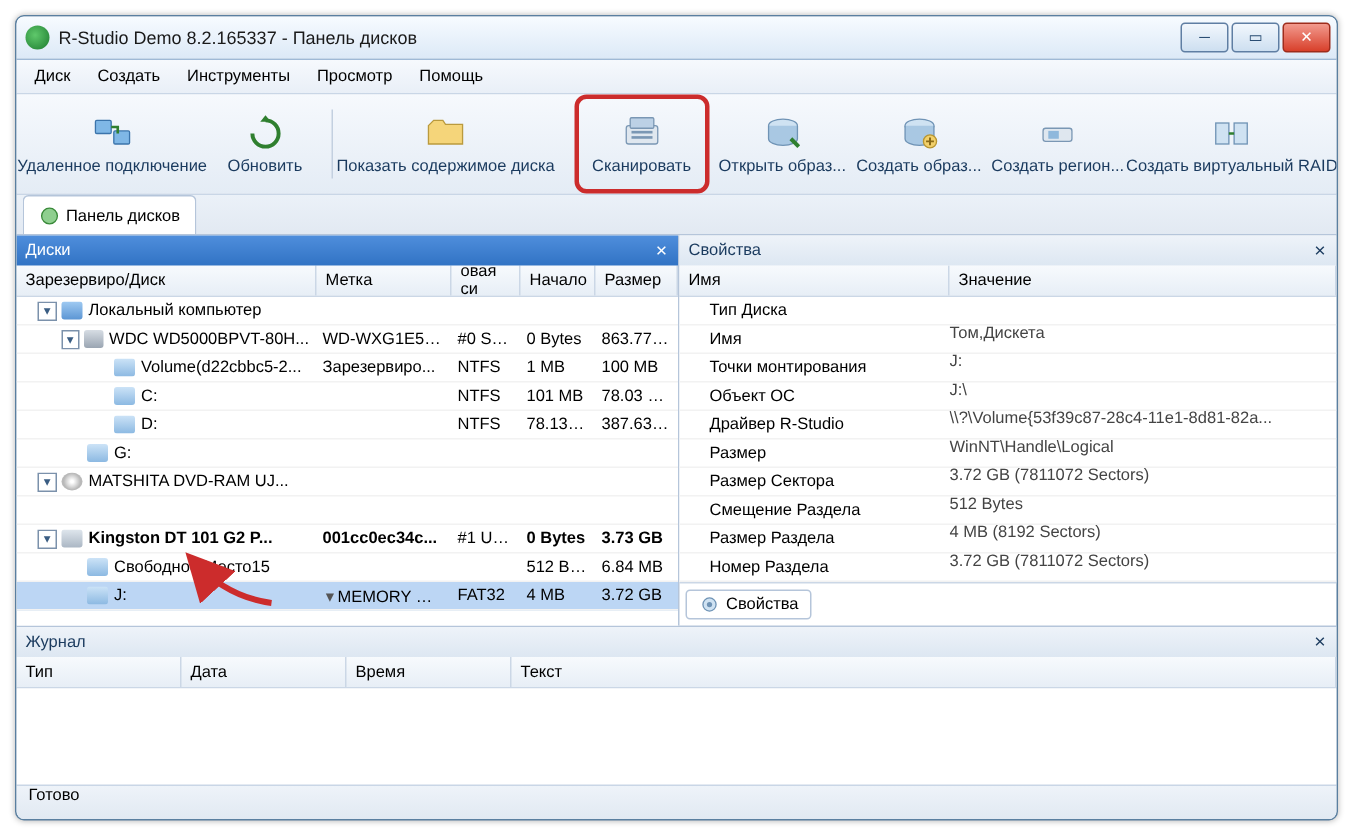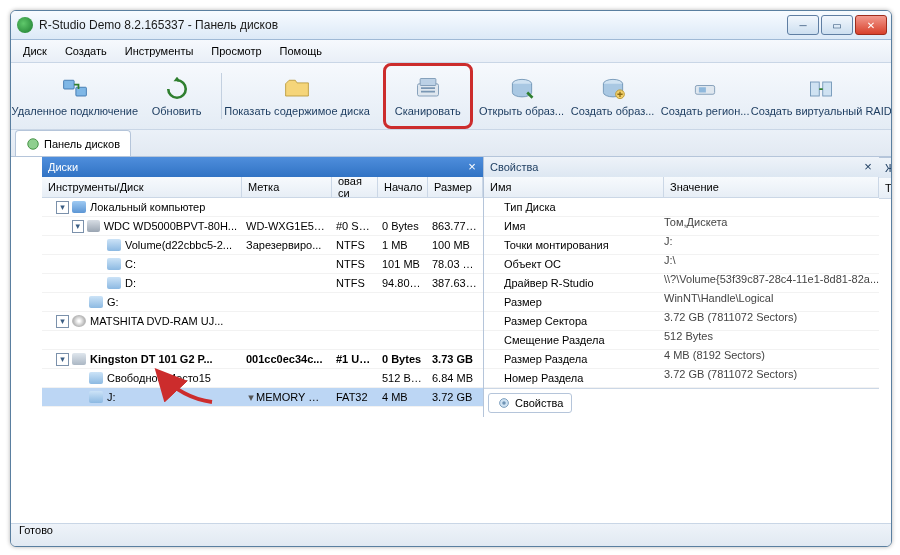--- a/index.html
+++ b/index.html
@@ -15,21 +15,21 @@
   .menuitem{padding:2px 8px;border-radius:2px;}
   .toolbar{height:62px;background:linear-gradient(#f6f9fd,#e4ecf5);display:flex;align-items:center;border-bottom:1px solid #c9d6e6;padding:2px 4px;gap:6px;}
   .tbtn{display:flex;flex-direction:column;align-items:center;justify-content:center;padding:2px 8px;border-radius:4px;min-width:56px;height:56px;text-align:center;}
   .tbtn .ticon{width:28px;height:28px;margin-bottom:2px;}
   .tbtn .tlabel{font-size:11px;line-height:12px;white-space:nowrap;color:#1a3a5e;}
   .tbtn.highlight{border:3px solid #cc2c2c;border-radius:8px;padding:2px 14px;margin-left:12px;}
   .tsep{width:1px;height:46px;background:#c3d0e0;margin:0 2px;}
   .tabstrip{height:26px;display:flex;background:linear-gradient(#ebf1f8,#e2e9f2);padding:0 4px;border-bottom:1px solid #b5c5da;}
   .tabbtn{display:flex;align-items:center;gap:4px;background:#fff;border:1px solid #b5c5da;border-bottom:none;border-radius:4px 4px 0 0;padding:3px 10px;font-size:11px;}
   .tabicon{width:14px;height:14px;}
-  .workarea{flex:1;display:flex;flex-direction:row;min-height:0;padding-left:31px;}
+  .workarea{flex:1;display:flex;flex-direction:column;min-height:0;}
   .panels{display:flex;height:260px;min-height:0;}
   .leftpanel{width:441px;display:flex;flex-direction:column;border-right:1px solid #b5c5da;}
   .rightpanel{flex:1;display:flex;flex-direction:column;}
   .panelheader{height:20px;background:linear-gradient(#4f8edc,#3173c4);color:#fff;display:flex;align-items:center;padding:0 6px;font-size:11px;position:relative;}
   .panelheader.light{background:linear-gradient(#eef3f9,#dde7f2);color:#1a3a5e;}
   .panelheader .x{position:absolute;right:4px;top:3px;width:14px;height:14px;font-size:13px;line-height:13px;text-align:center;color:inherit;}
   .gridheader{display:flex;height:20px;background:linear-gradient(#f7fafd,#e7eef6);border-bottom:1px solid #cbd7e6;font-size:11px;}
   .gh{border-right:1px solid #cbd7e6;display:flex;align-items:center;padding:0 6px;box-sizing:border-box;}
   .gridbody{flex:1;overflow:hidden;background:#fff;position:relative;}
   .row{display:flex;height:18px;align-items:center;border-bottom:1px solid #f2f2f2;font-size:11px;}
@@ -161,21 +161,21 @@
 
   <div class="workarea">
     <div class="panels">
 
       <div class="leftpanel">
         <div class="panelheader">
           <span>Диски</span>
           <span class="x">×</span>
         </div>
         <div class="gridheader">
-          <div class="gh c1">Инструменты/Диск</div>
+          <div class="gh c1">Зарезервиро/Диск</div>
           <div class="gh c2">Метка</div>
           <div class="gh c3">овая си</div>
           <div class="gh c4">Начало</div>
           <div class="gh c5">Размер</div>
         </div>
         <div class="gridbody" id="disks-body">
 
           <svg class="arrow-annot" width="70" height="40" viewBox="0 0 70 40">
             <defs>
                   <marker id="ah" markerWidth="8" markerHeight="8" refX="6" refY="4" orient="auto">
@@ -234,21 +234,21 @@
               </div>
               <div class="row">
                 <div class="cell c1">
                   <span class="treeindent" style="width: 46px;"></span>
                   <span style="display: inline-block; width: 15px;"></span>
                   <span class="diskicon ico-vol"></span>
                   <span>D:</span>
                 </div>
                 <div class="cell c2"><span></span></div>
                 <div class="cell c3">NTFS</div>
-                <div class="cell c4">94.80 GB</div>
+                <div class="cell c4">78.13 GB</div>
                 <div class="cell c5">387.63 GB</div>
               </div>
               <div class="row">
                 <div class="cell c1">
                   <span class="treeindent" style="width: 28px;"></span>
                   <span style="display: inline-block; width: 15px;"></span>
                   <span class="diskicon ico-vol"></span>
                   <span>G:</span>
                 </div>
                 <div class="cell c2"><span></span></div>
@@ -279,21 +279,21 @@
                 <div class="cell c5"></div>
               </div>
               <div class="row">
                 <div class="cell c1">
                   <span class="treeindent" style="width: 10px;"></span>
                   <span class="expander">▾</span>
                   <span class="diskicon ico-usb"></span>
                   <span style="font-weight: bold;">Kingston DT 101 G2 P...</span>
                 </div>
                 <div class="cell c2"><span style="font-weight: bold;">001cc0ec34c...</span></div>
-                <div class="cell c3" style="font-weight: bold;">#1 USB</div>
+                <div class="cell c3" style="font-weight: normal;">#1 USB</div>
                 <div class="cell c4" style="font-weight: bold;">0 Bytes</div>
                 <div class="cell c5" style="font-weight: bold;">3.73 GB</div>
               </div>
               <div class="row">
                 <div class="cell c1">
                   <span class="treeindent" style="width: 28px;"></span>
                   <span style="display: inline-block; width: 15px;"></span>
                   <span class="diskicon ico-vol"></span>
                   <span>Свободное Место15</span>
                 </div>

